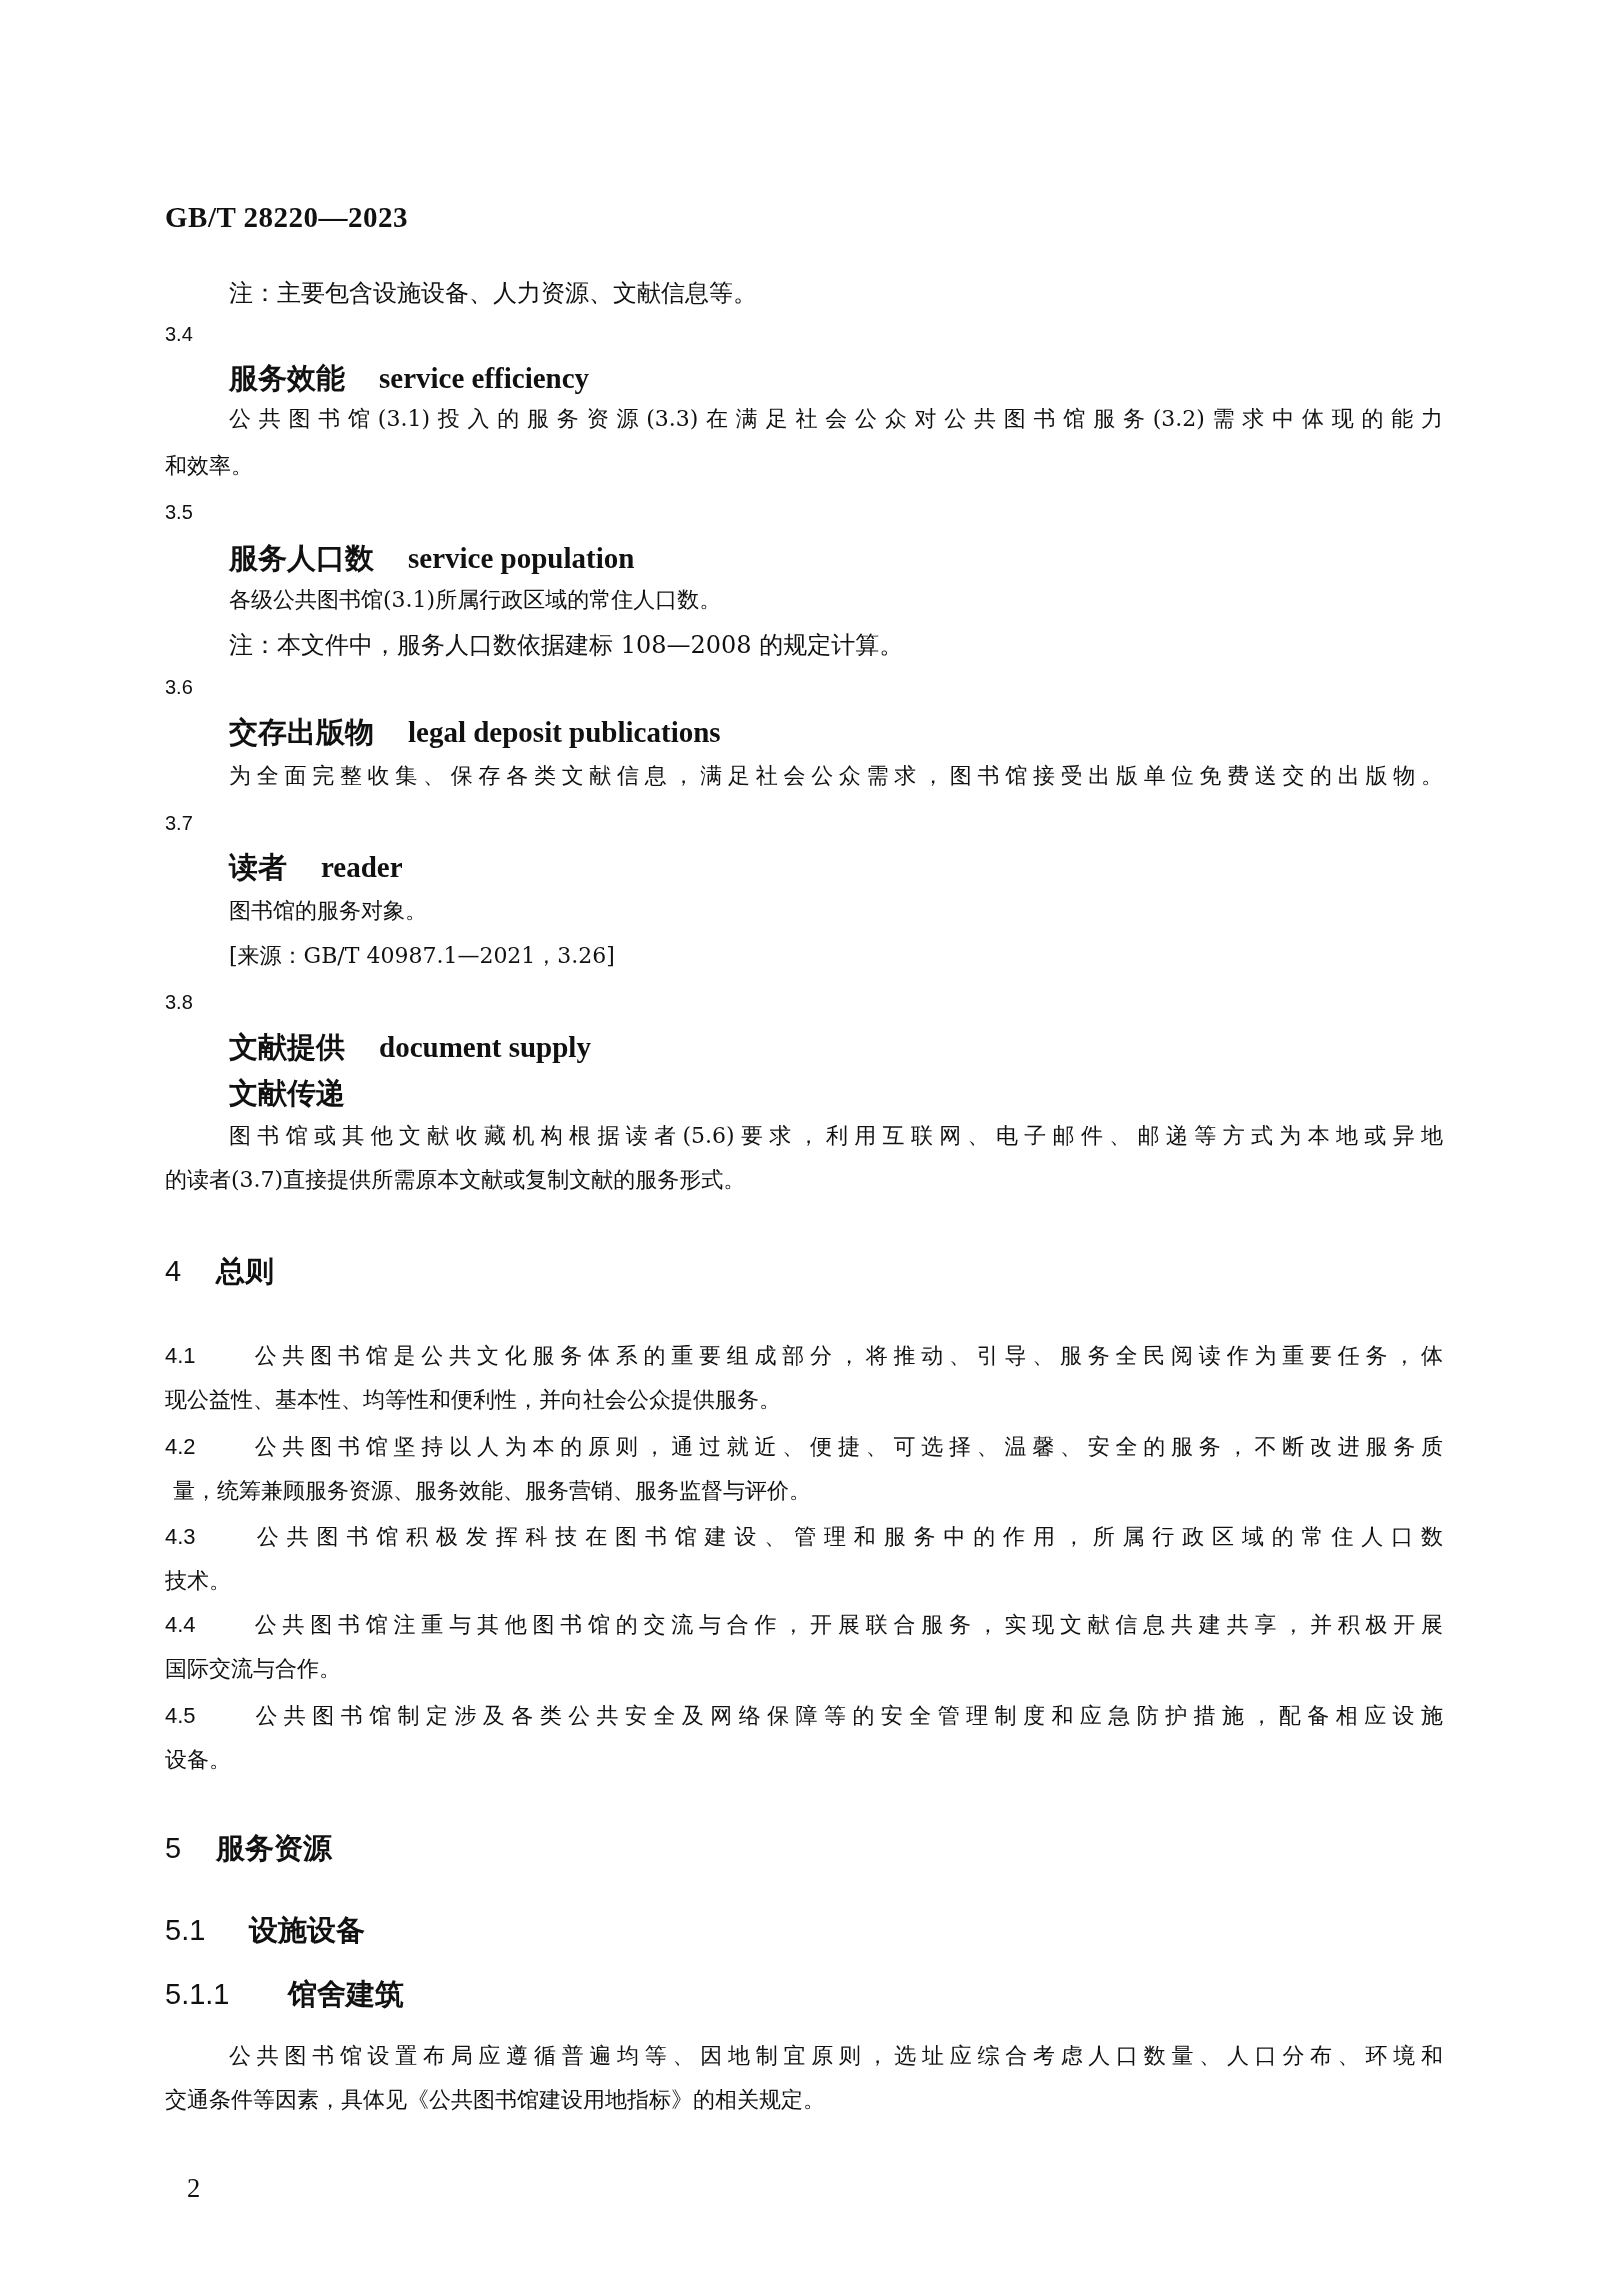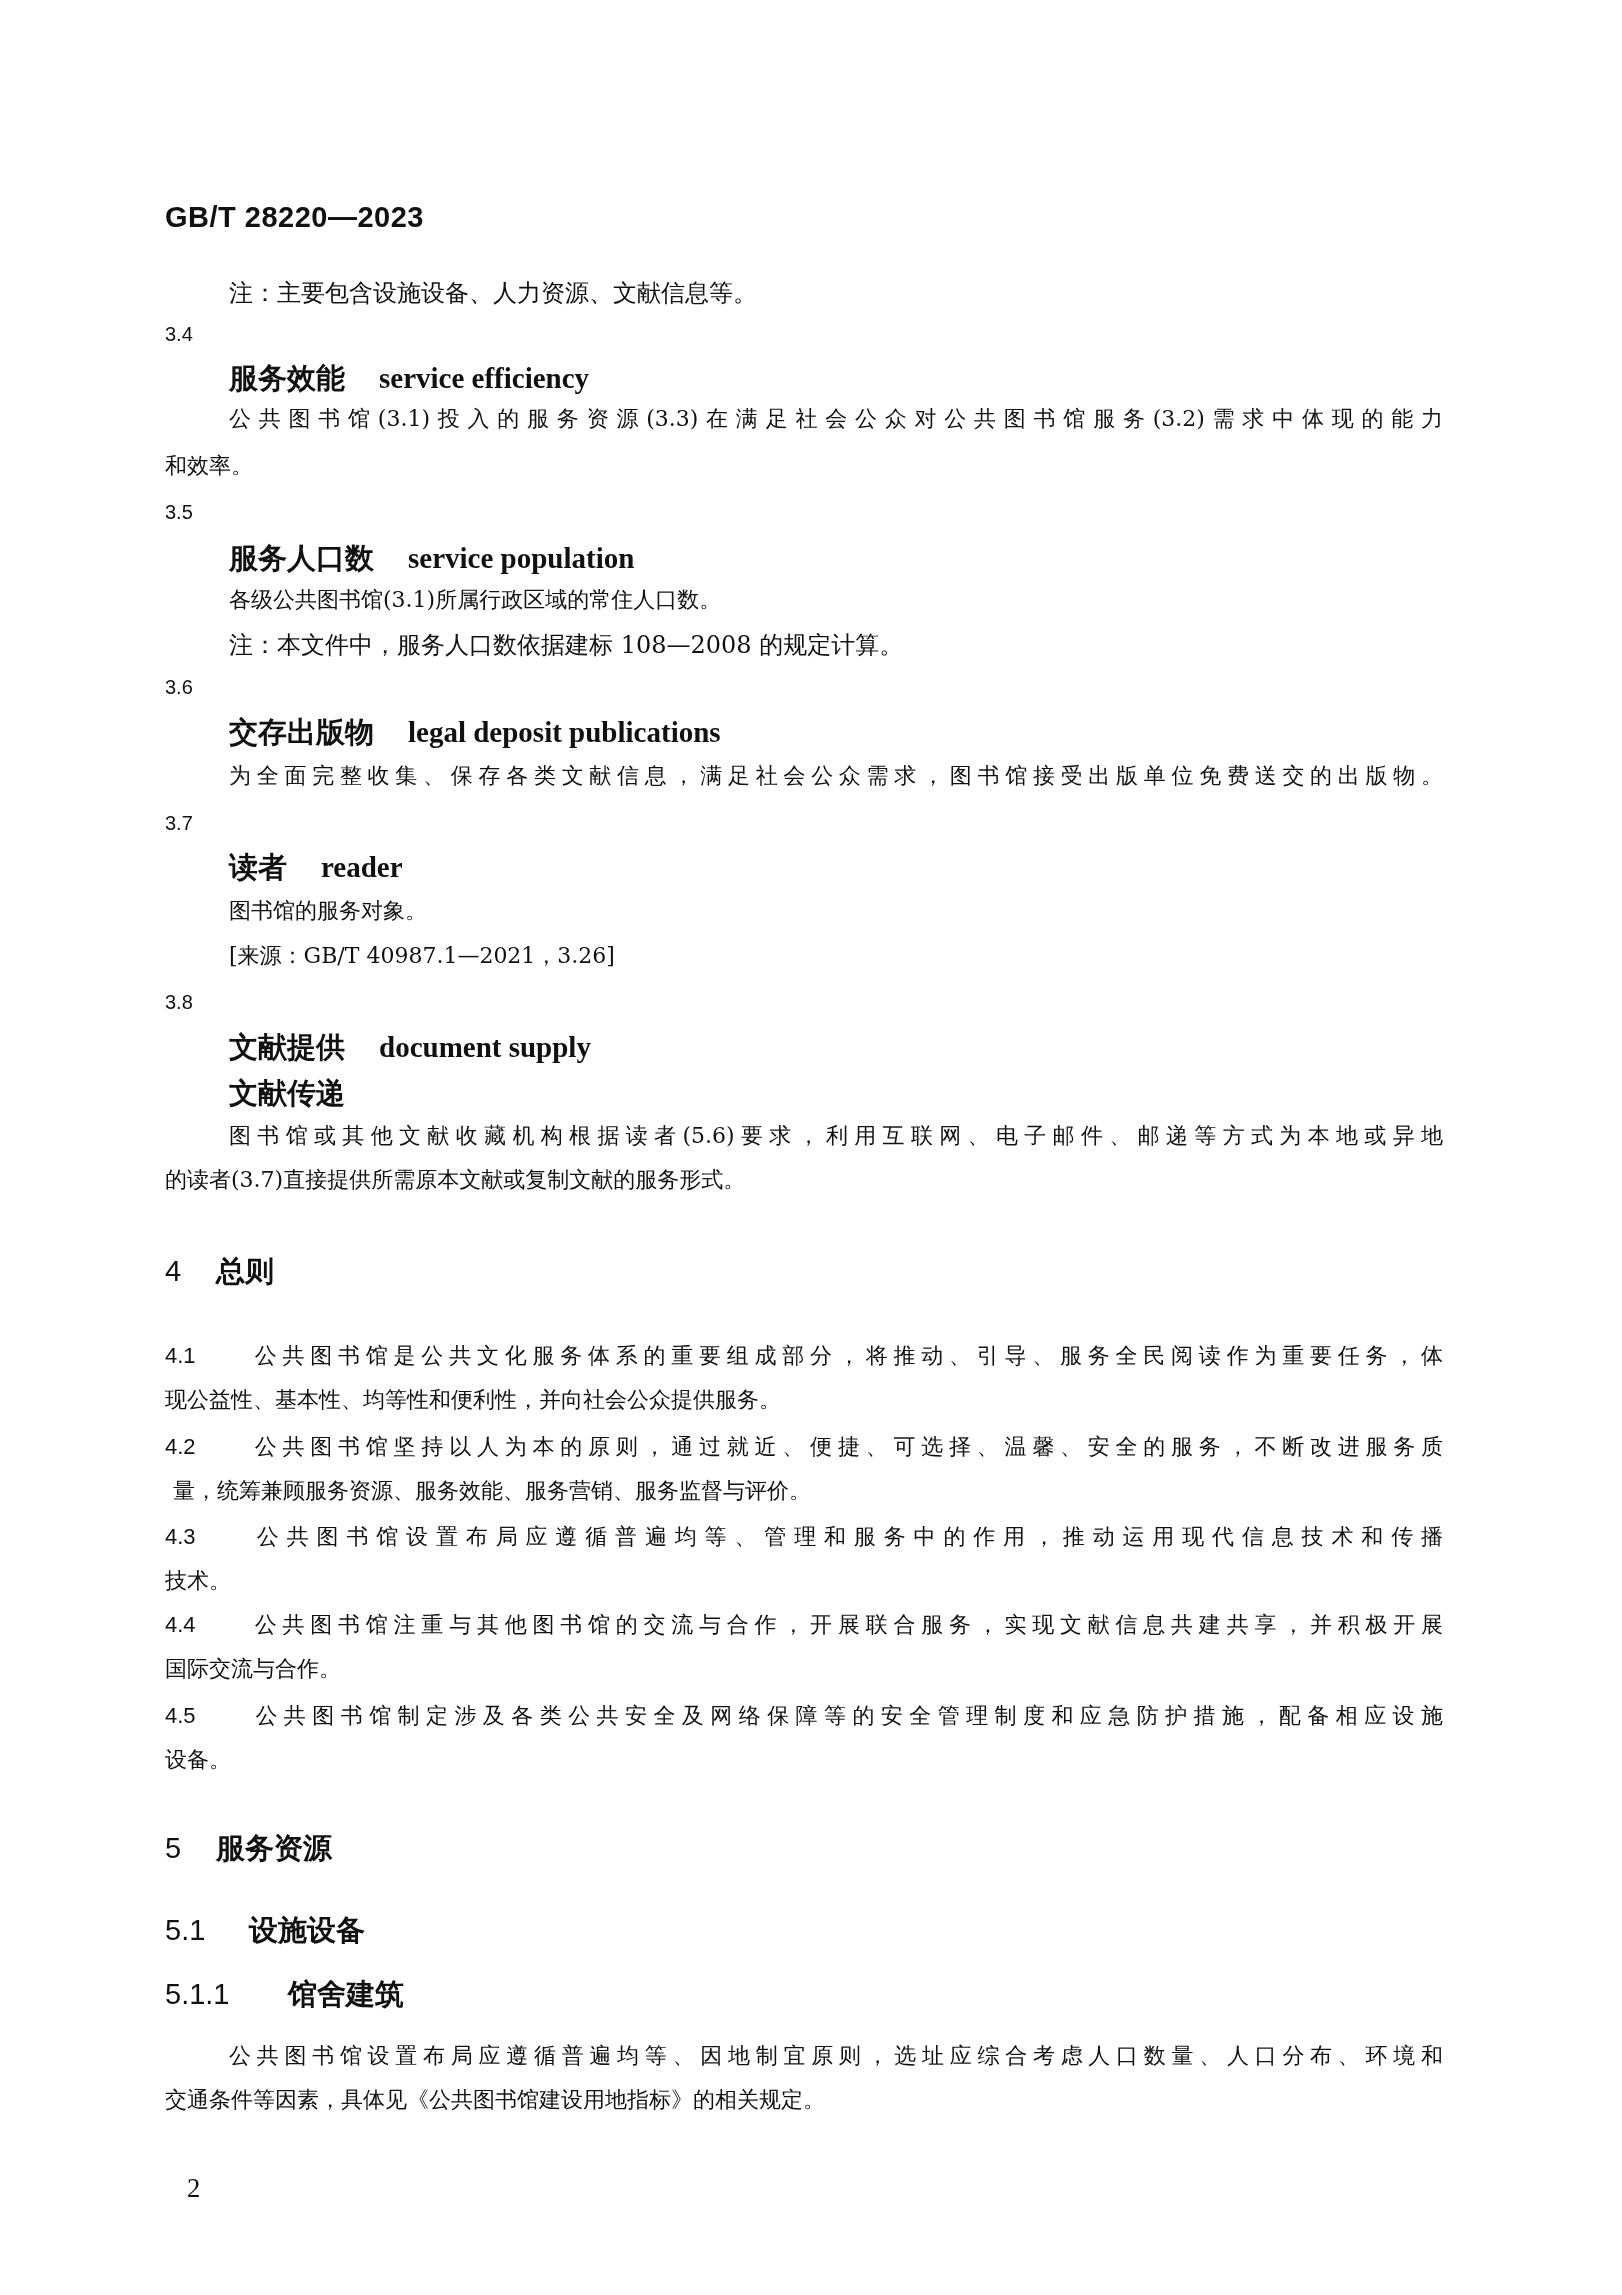--- a/index.html
+++ b/index.html
@@ -1,20 +1,20 @@
 <!DOCTYPE html>
 <html style="font-size:8.2px"><head>
 <meta charset="utf-8">
 <style>
   html, body { margin:0; padding:0; background:#ffffff; }
   body { width:1623px; height:2295px; position:relative; overflow:hidden;
          font-family:"DejaVu Serif", "Liberation Serif", serif; color:#111; }
   .ln { position:absolute; white-space:nowrap; font-size:22px; line-height:36px; }
   .full { white-space:nowrap; text-align:justify; text-align-last:justify; width:1268px; }
-  .hdr { font-family:Liberation Sans, sans-serif; font-weight:bold; font-size:29px; letter-spacing:0.5px; }
+  .hdr { font-family:Liberation Serif, serif; font-weight:bold; font-size:29px; letter-spacing:0.5px; }
   .num { font-family:"Liberation Sans","DejaVu Sans",sans-serif; font-size:20px; }
   .note { font-size:24px; }
   .term { font-family:"DejaVu Sans","Liberation Sans",sans-serif; font-weight:bold; font-size:29px; }
   .term .en { font-family:"Liberation Serif","DejaVu Serif",serif; font-weight:bold; margin-left:34px; font-size:29px; }
   .head { font-family:"DejaVu Sans","Liberation Sans",sans-serif; font-weight:bold; font-size:29px; }
   .head .no { font-family:"Liberation Sans","DejaVu Sans",sans-serif; font-weight:normal; display:inline-block; }
   .cl .no { font-family:"Liberation Sans","DejaVu Sans",sans-serif; display:inline-block; width:84px; }
   .pg { font-family:"Liberation Serif",serif; font-size:26.6px; }
   .L { left:165px; } .I { left:229px; }
 </style>
@@ -65,21 +65,21 @@
   <div class="ln head L" style="top:1253px;">
     <span class="no" style="width:51px;">4</span><span>总则</span>
   </div>
 
   <div class="ln full L cl" style="top:1338px; width:1278px;"><span class="no">4.1</span><span>公共图书馆是公共文化服务体系的重要组成部分，将推动、引导、服务全民阅读作为重要任务，体</span></div>
   <div class="ln L" style="top:1382px;">现公益性、基本性、均等性和便利性，并向社会公众提供服务。</div>
 
   <div class="ln full L cl" style="top:1429px; width:1278px;"><span class="no">4.2</span><span>公共图书馆坚持以人为本的原则，通过就近、便捷、可选择、温馨、安全的服务，不断改进服务质</span></div>
   <div class="ln L" style="top:1473px;margin-left:8px;">量，统筹兼顾服务资源、服务效能、服务营销、服务监督与评价。</div>
 
-  <div class="ln full L cl" style="top:1519px; width:1278px;"><span class="no">4.3</span><span>公共图书馆设置布局应遵循普遍均等、管理和服务中的作用，推动运用现代信息技术和传播</span></div>
+  <div class="ln full L cl" style="top:1519px; width:1278px;"><span class="no">4.3</span><span>公共图书馆积极发挥科技在图书馆建设、管理和服务中的作用，所属行政区域的常住人口数</span></div>
   <div class="ln L" style="top:1563px;">技术。</div>
 
   <div class="ln full L cl" style="top:1607px; width:1278px;"><span class="no">4.4</span><span>公共图书馆注重与其他图书馆的交流与合作，开展联合服务，实现文献信息共建共享，并积极开展</span></div>
   <div class="ln L" style="top:1651px;">国际交流与合作。</div>
 
   <div class="ln full L cl" style="top:1698px; width:1278px;"><span class="no">4.5</span><span>公共图书馆制定涉及各类公共安全及网络保障等的安全管理制度和应急防护措施，配备相应设施</span></div>
   <div class="ln L" style="top:1742px;">设备。</div>
 
   <div class="ln head L" style="top:1830px;">
     <span class="no" style="width:51px;">5</span><span>服务资源</span>

